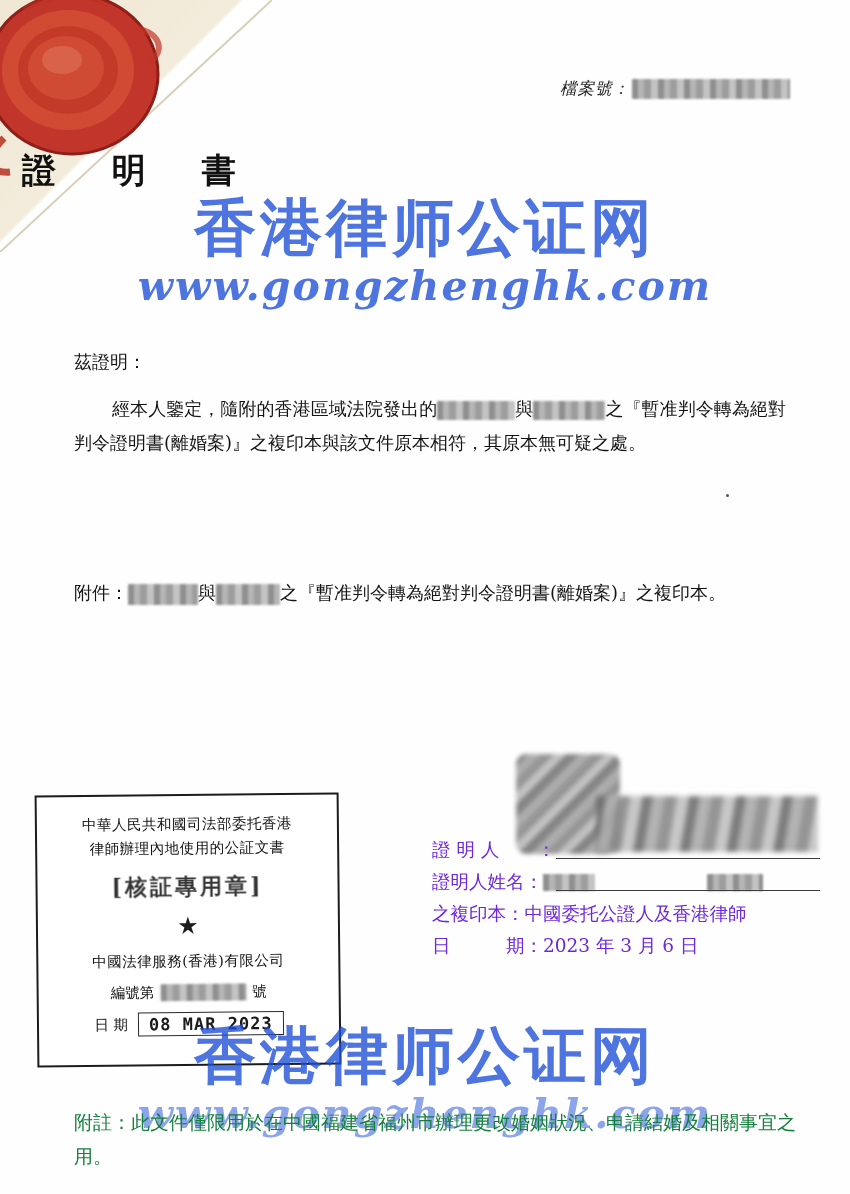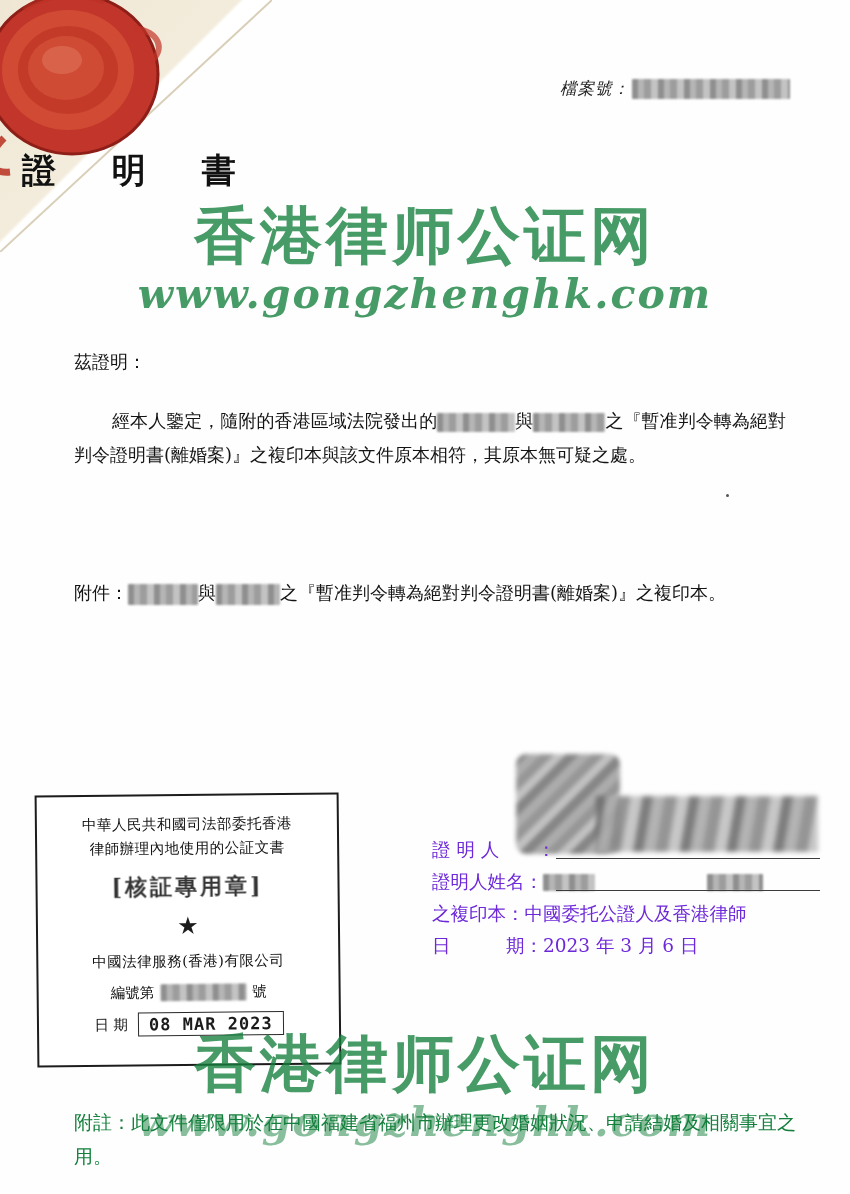--- a/index.html
+++ b/index.html
@@ -88,25 +88,24 @@
     letter-spacing: 22px;
     text-indent: 22px;
     color: #111;
   }
 
   
   .watermark {
     position: absolute;
     pointer-events: none;
     user-select: none;
-    color: #15803d;
+    color: #1d4ed8;
     opacity: 0.78;
     font-weight: 800;
     white-space: nowrap;
-    margin-top: 8px;
   }
   .wm-top-cn {
     top: 186px;
     left: 50%;
     transform: translateX(-50%);
     font-size: 62px;
     letter-spacing: 4px;
     font-family: "DejaVu Sans", "Liberation Sans", sans-serif;
   }
   .wm-top-url {
@@ -146,21 +145,20 @@
     line-height: 34px;
     color: #141414;
   }
   .intro { top: 345px; left: 74px; }
   .para1 {
     top: 392px;
     left: 74px;
     width: 712px;
     text-indent: 38px;
     text-align: justify;
-    margin-top: 12px;
   }
   .attach { top: 576px; left: 74px; width: 730px; }
 
   .redact.r-a { width: 78px; height: 19px; }
   .redact.r-b { width: 72px; height: 19px; }
   .redact.r-c { width: 70px; height: 21px; }
   .redact.r-d { width: 64px; height: 21px; }
 
   
   .stamp {

